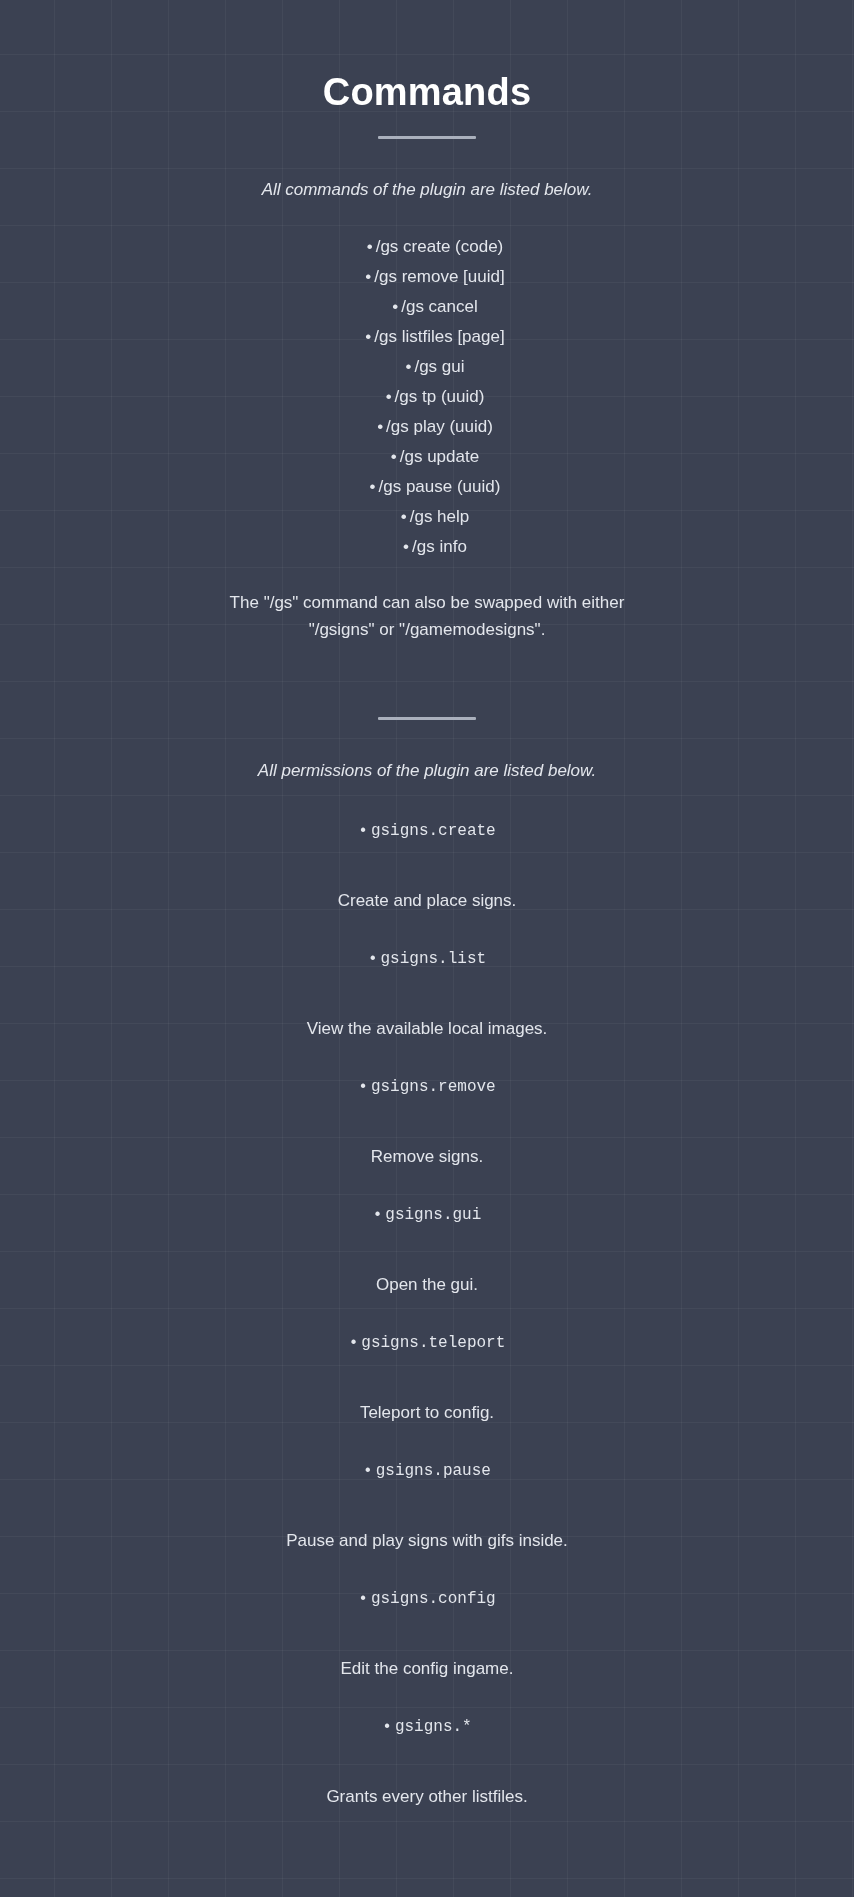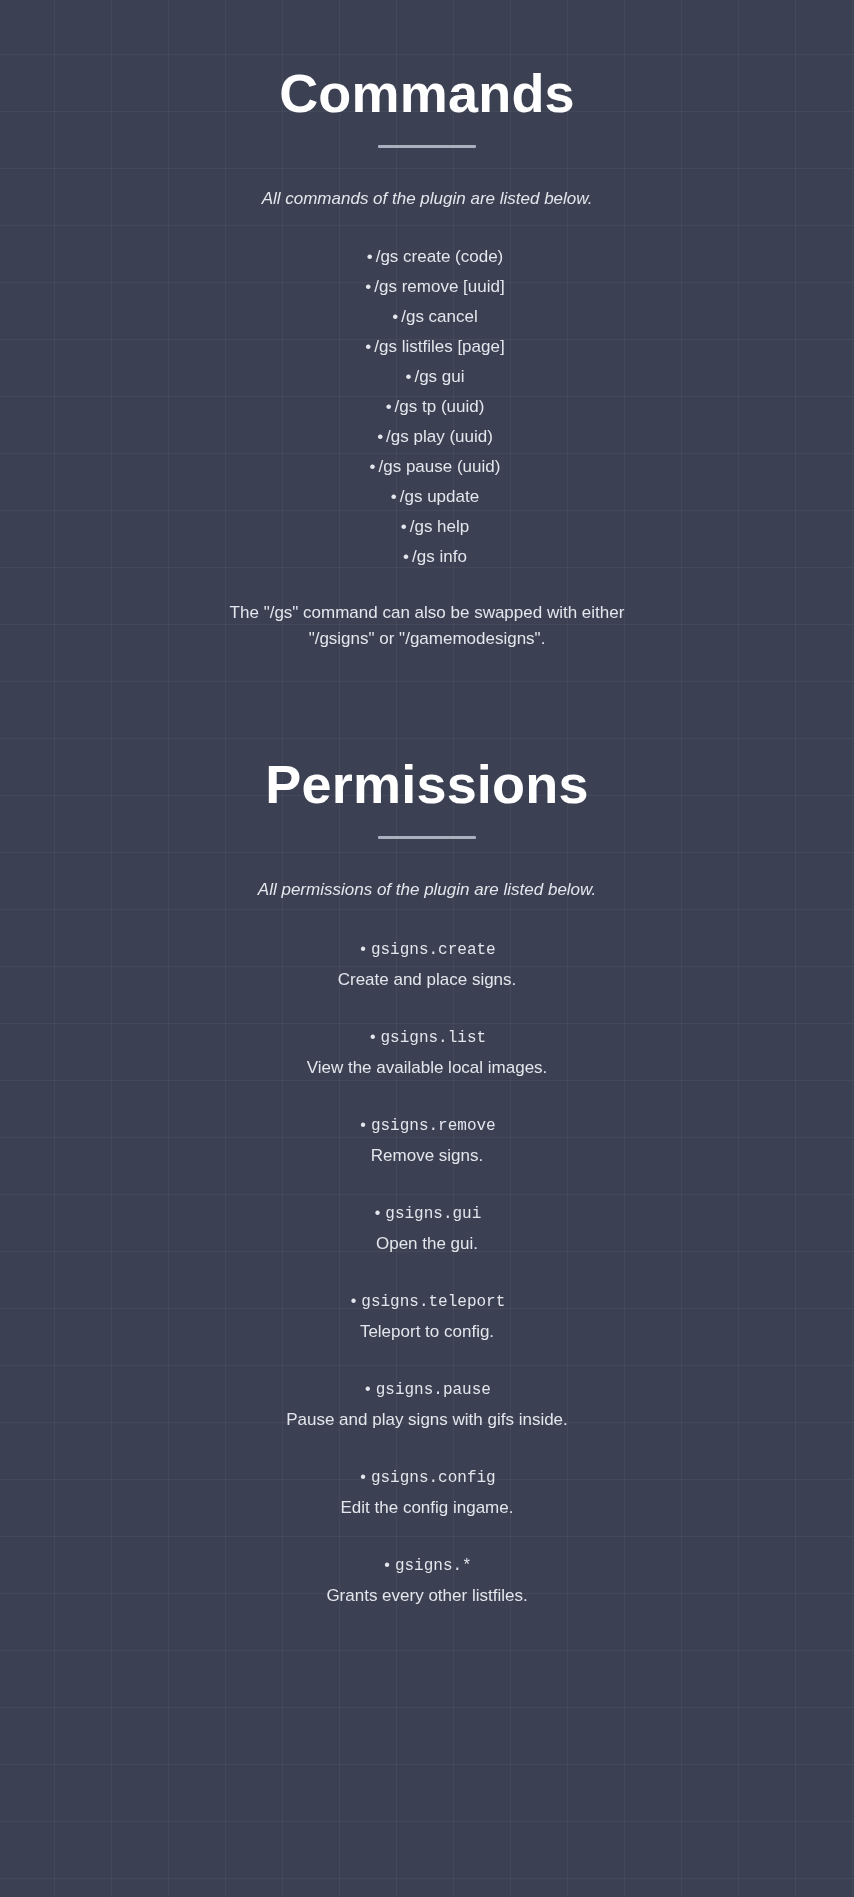--- a/index.html
+++ b/index.html
@@ -33,25 +33,25 @@
     position: relative;
     z-index: 1;
     width: 854px;
     box-sizing: border-box;
     padding: 0;
   }
   .section {
     text-align: center;
   }
   .section-title {
-    font-size: 54px;
+    font-size: 38px;
     font-weight: bold;
     color: #ffffff;
     letter-spacing: 0.2px;
-    margin: 0;
+    margin: 8px;
     padding-top: 64px;
     line-height: 1.1;
     text-align: center;
   }
   .title-rule {
     width: 98px;
     height: 3px;
     background: #aab0bd;
     margin: 22px auto 0 auto;
     border-radius: 1px;
@@ -95,20 +95,21 @@
   .perm-name {
     font-size: 16px;
     color: #e3e6ec;
     line-height: 29px;
     font-family: Liberation Mono, monospace;
   }
   .perm-desc {
     font-size: 17px;
     color: #e3e6ec;
     line-height: 29px;
+    margin-top: 40px;
   }
   #commands-section {
     padding-bottom: 52px;
   }
   #permissions-section {
     padding-bottom: 120px;
   }
   #permissions-section .section-title {
     padding-top: 50px;
   }
@@ -126,34 +127,33 @@
     <p class="intro">All commands of the plugin are listed below.</p>
 
     <ul class="list">
       <li><span class="bullet">•</span><span>/gs create (code)</span></li>
       <li><span class="bullet">•</span><span>/gs remove [uuid]</span></li>
       <li><span class="bullet">•</span><span>/gs cancel</span></li>
       <li><span class="bullet">•</span><span>/gs listfiles [page]</span></li>
       <li><span class="bullet">•</span><span>/gs gui</span></li>
       <li><span class="bullet">•</span><span>/gs tp (uuid)</span></li>
       <li><span class="bullet">•</span><span>/gs play (uuid)</span></li>
+      <li><span class="bullet">•</span><span>/gs update</span></li>
       <li><span class="bullet">•</span><span>/gs pause (uuid)</span></li>
-      <li><span class="bullet">•</span><span>/gs update</span></li>
       <li><span class="bullet">•</span><span>/gs help</span></li>
       <li><span class="bullet">•</span><span>/gs info</span></li>
     </ul>
 
     <p class="note">
       <span>The "/gs" command can also be swapped with either</span><br>
       <span>"/gsigns" or "/gamemodesigns".</span>
     </p>
   </section>
 
   <section class="section" id="permissions-section">
-    <h1 class="section-title">Permissions</h1>
     <div class="title-rule"></div>
     <p class="intro">All permissions of the plugin are listed below.</p>
 
     <ul class="perm-list">
       <li class="perm-item">
         <div class="perm-name"><span class="bullet">•</span><span>gsigns.create</span></div>
         <div class="perm-desc">Create and place signs.</div>
       </li>
       <li class="perm-item">
         <div class="perm-name"><span class="bullet">•</span><span>gsigns.list</span></div>

